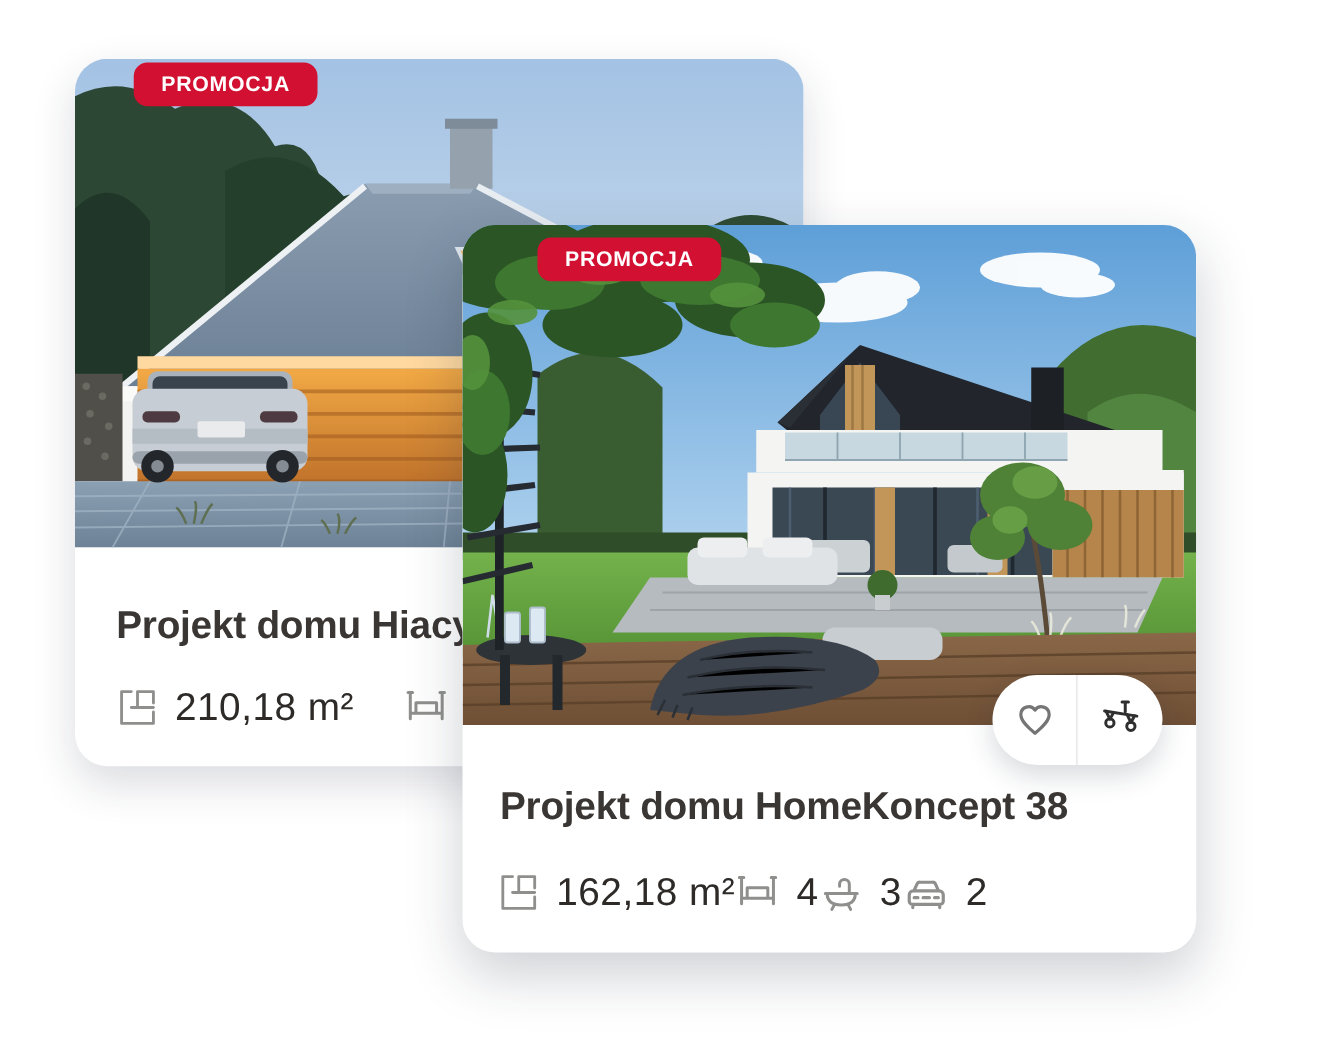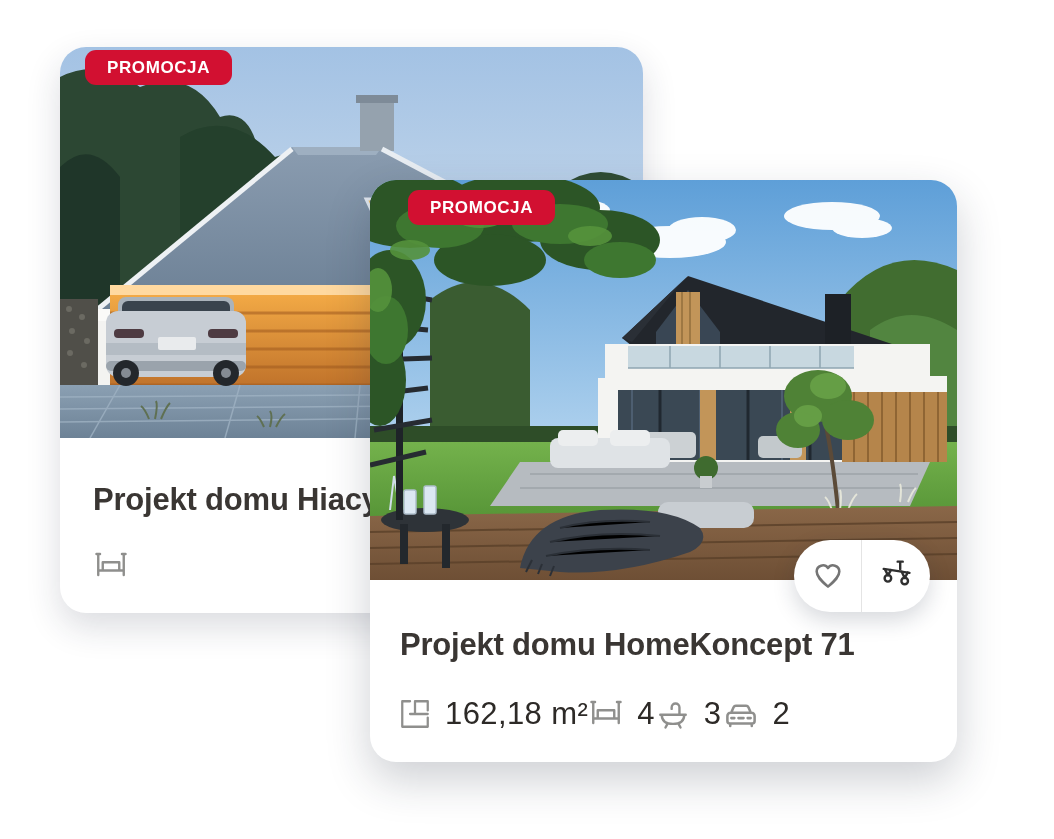--- a/index.html
+++ b/index.html
@@ -8,21 +8,21 @@
 
   .card { position:absolute; background:#ffffff; border-radius:26px; overflow:hidden; }
   .card-back  { left:60px;  top:47px;  width:583px; height:566px; box-shadow:0 14px 34px rgba(30,40,60,.16); }
   .card-front { left:370px; top:180px; width:587px; height:582px; box-shadow:0 18px 44px rgba(30,40,60,.22); }
 
   .photo { position:absolute; left:0; top:0; width:100%; display:block; }
   .photo svg { display:block; }
 
   .badge { position:absolute; background:#d21031; color:#fff; font-weight:bold;
            font-size:17px; letter-spacing:.6px; border-radius:11px;
-           height:35px; line-height:35px; padding:0 22px; }
+           height:35px; line-height:35px; padding:0 22px;margin-left:22px; }
   .card-back  .badge { left:25px; top:3px; }
   .card-front .badge { left:38px; top:10px; }
 
   .body-back  { position:absolute; left:0; top:391px; width:100%; }
   .body-front { position:absolute; left:0; top:400px; width:100%; }
 
   .title { font-size:31px; font-weight:bold; color:#3a3633; letter-spacing:-.2px; white-space:nowrap; }
   .card-back  .title { margin:44px 0 0 33px; }
   .card-front .title { margin:47px 0 0 30px; }
 
@@ -153,20 +153,28 @@
           <path d="M415 366 q3 -12 1 -15 M421 366 q5 -10 8 -12 M409 366 q-4 -9 -7 -10"></path>
         </g>
       </svg>
     </div>
 
     <div class="badge">PROMOCJA</div>
 
     <div class="body-back">
       <div class="title">Projekt domu Hiacy</div>
       <div class="stats">
+        <div class="stat">
+          <span class="stat-icon">
+            <svg width="34" height="34" viewBox="0 0 24 24">
+                <path d="M8.5 3 H3 V21 H21 V14.5 M21 9.5 V3 H12.5 M12 3 V12 M12 12 H21 M12 12 H8.5"></path>
+              </svg>
+          </span>
+          <span class="stat-value">210,18 m²</span>
+        </div>
         <div class="stat">
           <span class="stat-icon">
             <svg width="36" height="36" viewBox="0 0 24 24">
                 <path d="M3.5 4 V18 M20.5 4 V18 M2.3 4 H4.7 M19.3 4 H21.7 M3.5 15 H20.5 M6.5 15 V9.5 H17.5 V15"></path>
               </svg>
           </span>
         </div>
       </div>
     </div>
   </div>
@@ -368,21 +376,21 @@
             <path d="M4.6 8.1 L6.6 12.2 M8.6 8.7 L6.6 12.2"></path>
             <circle cx="6.6" cy="14.2" r="2.2"></circle>
             <path d="M15.8 9.8 L17.8 14 M19.8 10.4 L17.8 14"></path>
             <circle cx="17.8" cy="16" r="2.2"></circle>
           </svg>
         </span>
       </button>
     </div>
 
     <div class="body-front">
-      <div class="title">Projekt domu HomeKoncept 71</div>
+      <div class="title">Projekt domu HomeKoncept 38</div>
       <div class="stats">
         <div class="stat">
           <span class="stat-icon">
             <svg width="34" height="34" viewBox="0 0 24 24">
                 <path d="M8.5 3 H3 V21 H21 V14.5 M21 9.5 V3 H12.5 M12 3 V12 M12 12 H21 M12 12 H8.5"></path>
               </svg>
           </span>
           <span class="stat-value">162,18 m²</span>
         </div>
         <div class="stat">

